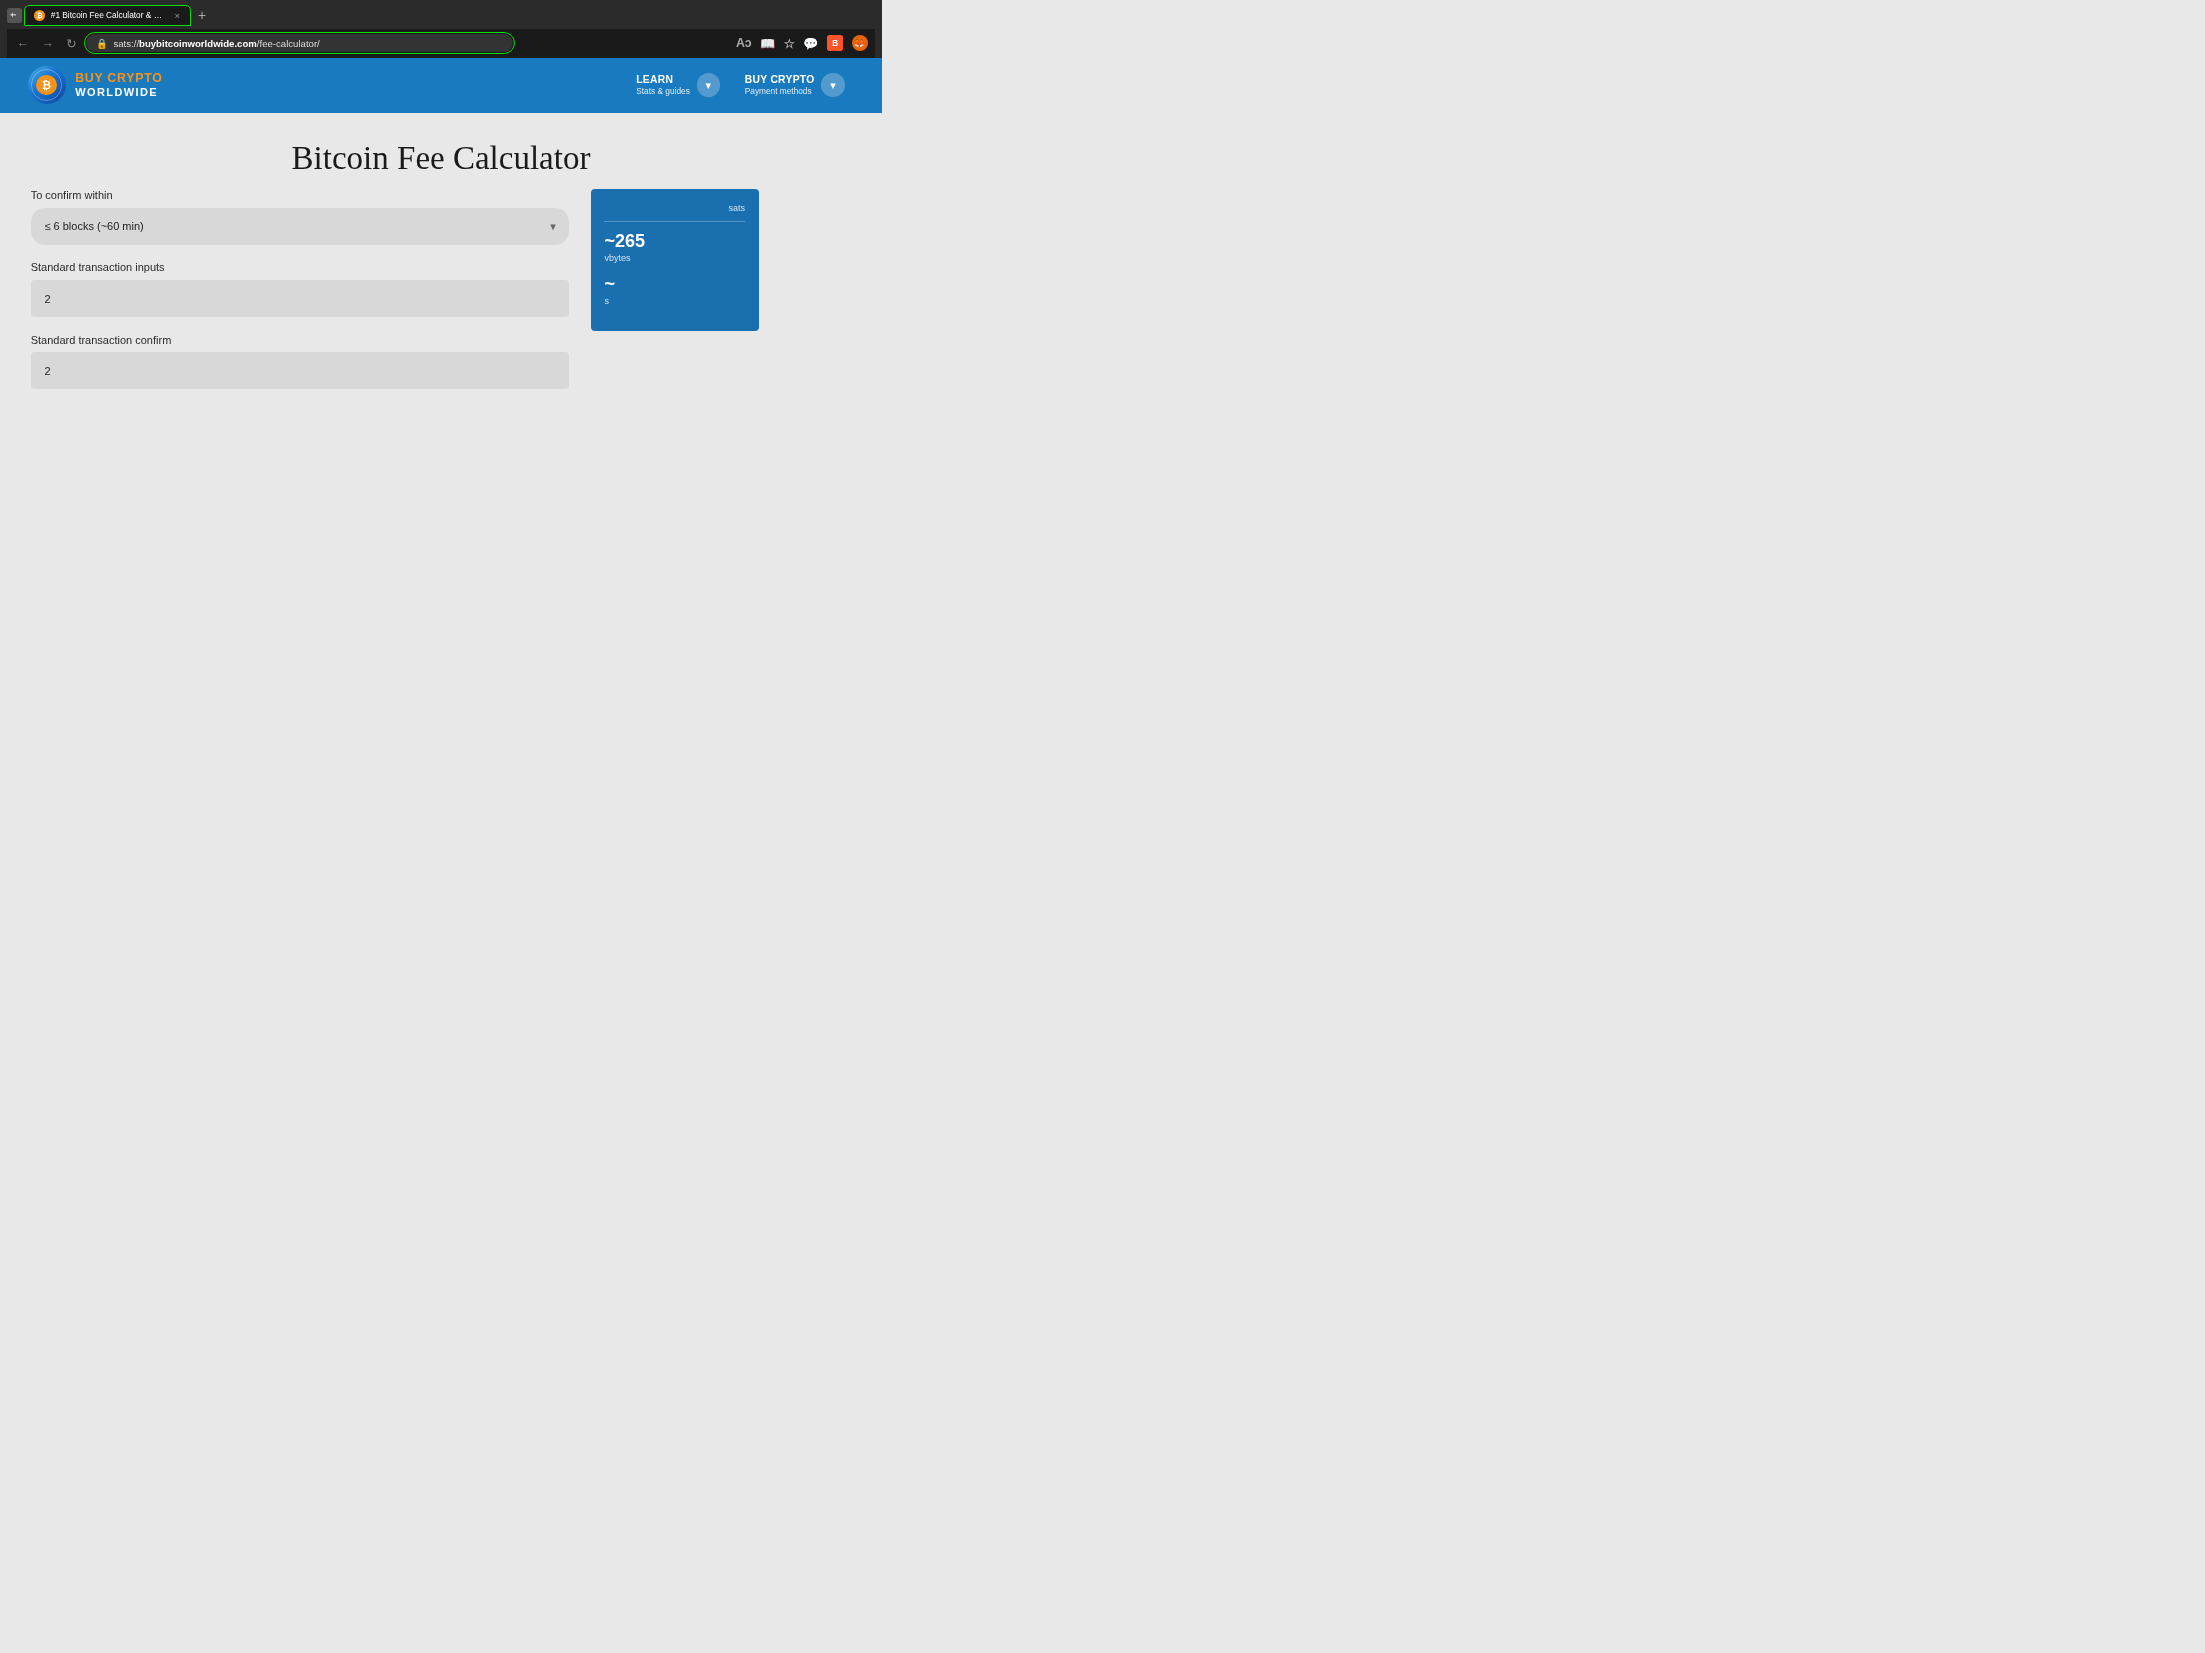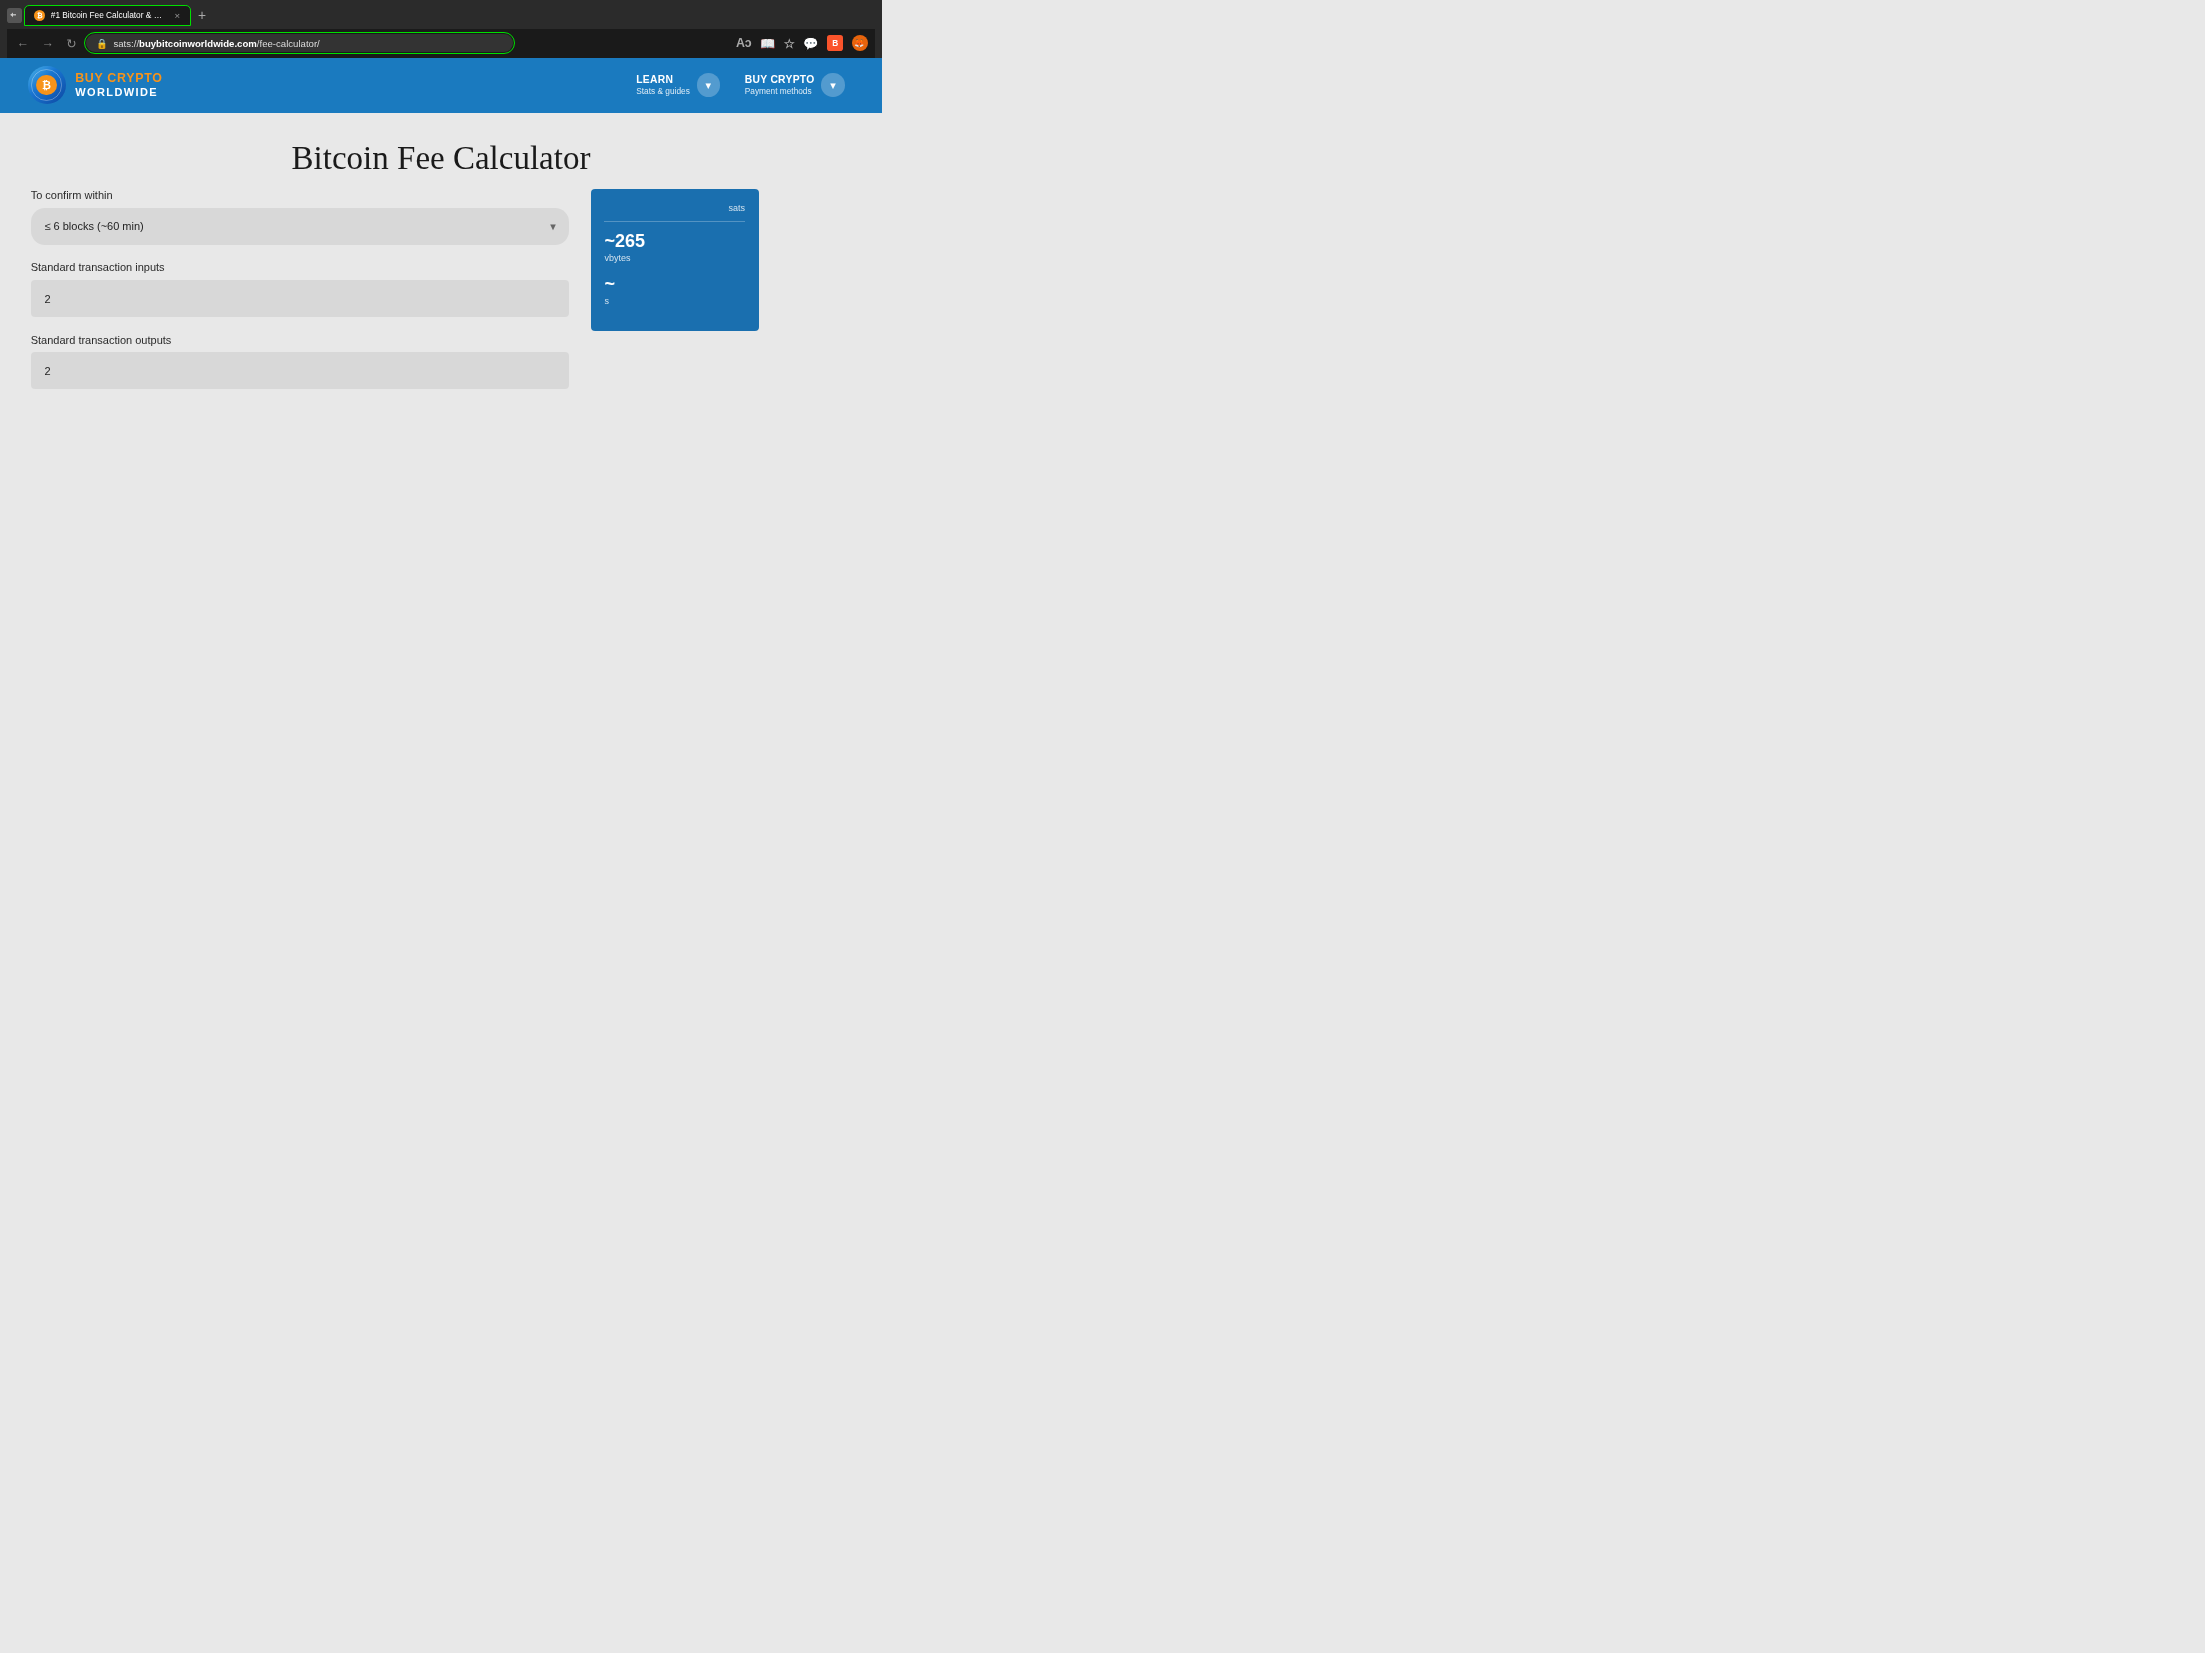--- a/index.html
+++ b/index.html
@@ -436,21 +436,21 @@
             </select>
           </div>
         </div>
 
         <div class="field-group">
           <div class="field-label">Standard transaction inputs</div>
           <input class="field-input" type="number" value="2" style="">
         </div>
 
         <div class="field-group">
-          <div class="field-label">Standard transaction outputs</div>
+          <div class="field-label">Standard transaction confirm</div>
           <input class="field-input" type="number" value="2" style="">
         </div>
 
       </div>
 
       <div class="results-panel">
         <div class="result-unit">sats</div>
         <hr class="result-divider">
         <div class="result-row">
           <div class="result-value">~265</div>

